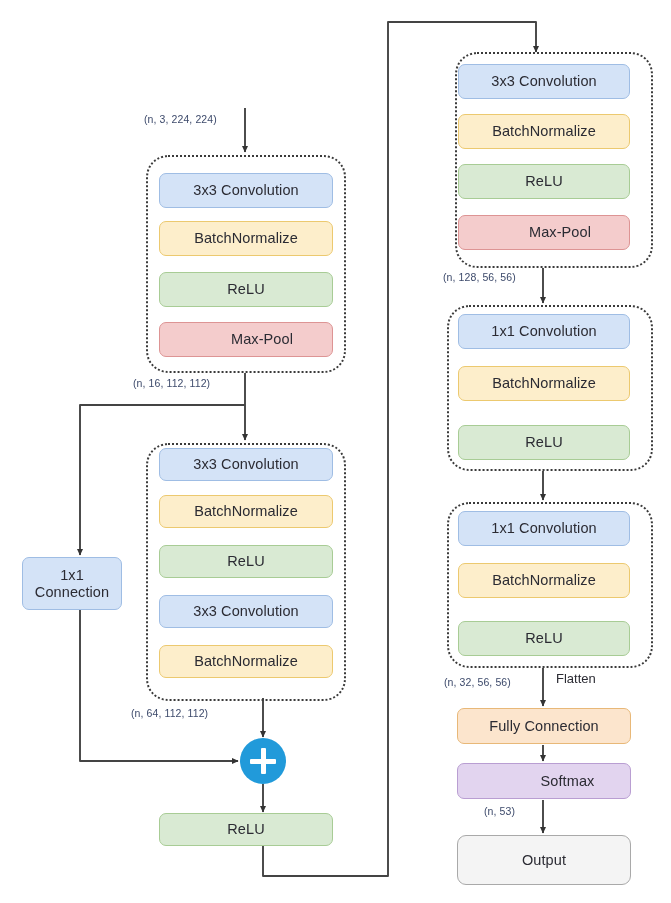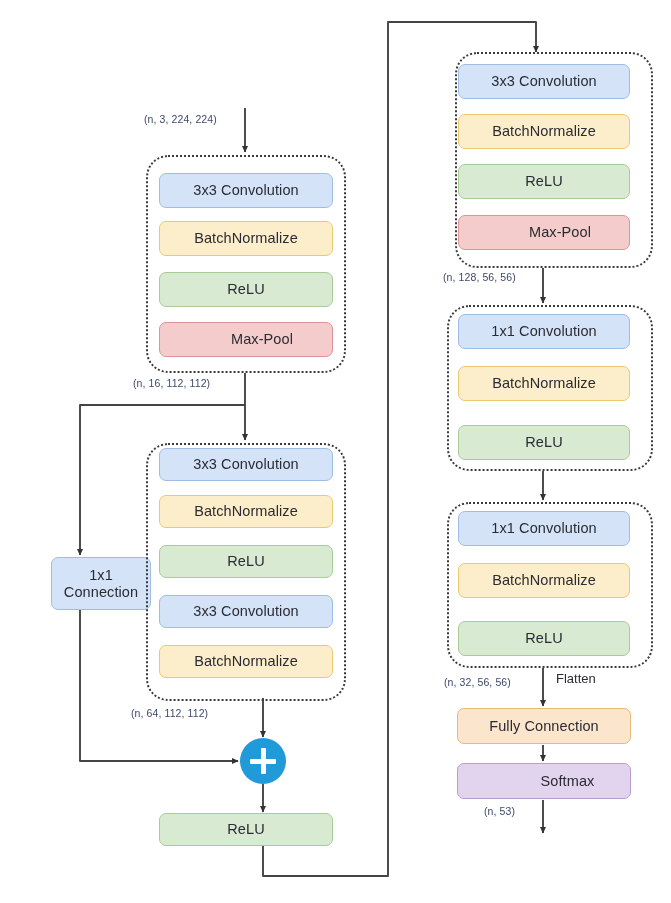--- a/index.html
+++ b/index.html
@@ -137,21 +137,21 @@
   </div>
   <div class="node n-relu" style="left:159px; top:272px; width:174px; height:35px;">
     <span>ReLU</span>
   </div>
   <div class="node n-pool" style="left:159px; top:322px; width:174px; height:35px;">
     <span>Max-Pool</span>
   </div>
 
   <div class="tensor-label" style="left:133px; top:377px;">(n, 16, 112, 112)</div>
 
-  <div class="node n-conv" style="left:22px; top:557px; width:100px; height:53px; flex-direction:column;margin-left:29px;">
+  <div class="node n-conv" style="left:22px; top:557px; width:100px; height:53px; flex-direction:column;">
     <span>1x1</span>
     <span>Connection</span>
   </div>
 
   <div class="group" style="left:146px; top:443px; width:200px; height:258px;"></div>
   <div class="node n-conv" style="left:159px; top:448px; width:174px; height:33px;">
     <span>3x3 Convolution</span>
   </div>
   <div class="node n-bn" style="left:159px; top:495px; width:174px; height:33px;">
     <span>BatchNormalize</span>
@@ -221,14 +221,17 @@
   <div class="node n-fc" style="left:457px; top:708px; width:174px; height:36px;">
     <span>Fully Connection</span>
   </div>
 
   <div class="node n-soft" style="left:457px; top:763px; width:174px; height:36px;padding-left:47px;">
     <span>Softmax</span>
   </div>
 
   <div class="tensor-label" style="left:484px; top:805px;">(n, 53)</div>
 
+  <div class="node n-io" style="left:457px; top:835px; width:174px; height:50px;">
+    <span>Output</span>
+  </div>
 
 </div>
 
 </body></html>

